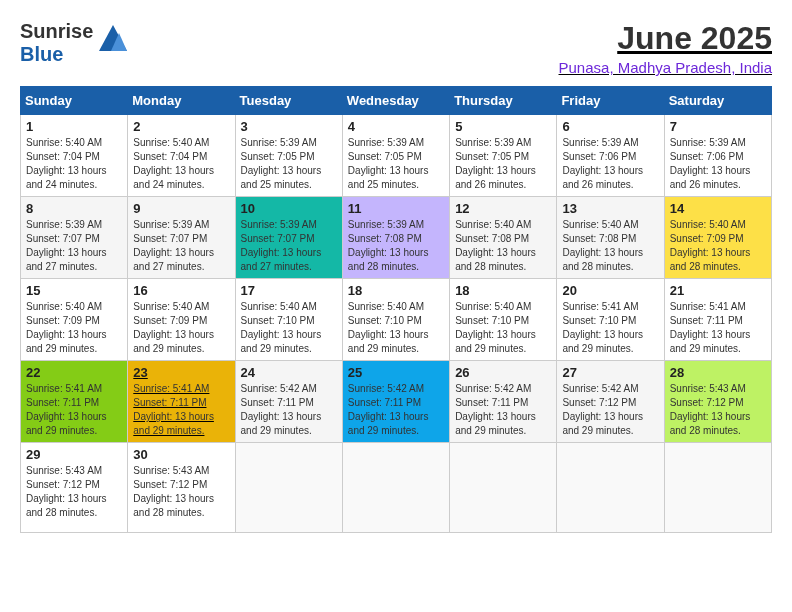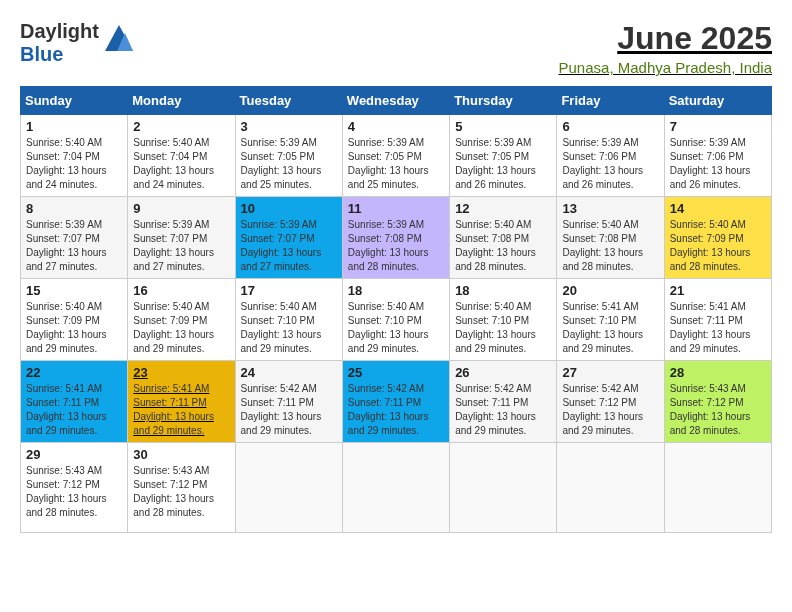--- a/index.html
+++ b/index.html
@@ -24,21 +24,21 @@
       text-align: right;
       text-decoration: underline;
     }
     .month-title {
       font-size: 32px;
       font-weight: bold;
       color: #333;
     }
     .location-title {
       font-size: 15px;
-      color: #4d7c0f;
+      color: #6d28d9;
       margin-top: 2px;
     }
     .calendar {
       width: 100%;
       border-collapse: collapse;
       font-size: 11px;
     }
     .calendar th {
       background-color: #1a5fa8;
       color: #fff;
@@ -77,21 +77,21 @@
     .last-row td {
       height: 90px;
     }
   </style>
 </head>
 <body>
 
 <div class="header-area">
   <div class="logo">
     <div>
-      <span style="font-size:20px;font-weight:bold;color:#333;">Daylight</span><br>
+      <span style="font-size:20px;font-weight:bold;color:#333;">Sunrise</span><br>
       <span style="font-size:20px;font-weight:bold;color:#1a5fa8;">Blue</span>
     </div>
     <svg width="32" height="32" viewBox="0 0 32 32" style="margin-left:4px;margin-top:-8px;">
       <polygon points="16,2 30,28 2,28" fill="#1a5fa8"></polygon>
       <polygon points="22,10 30,28 14,28" fill="#4a90d9"></polygon>
     </svg>
   </div>
   <div class="title-area">
     <div class="month-title">June 2025</div>
     <div class="location-title">Punasa, Madhya Pradesh, India</div>
@@ -170,21 +170,21 @@
 Daylight: 13 hours
 and 27 minutes.</div>
         </td>
         <td style="background: rgb(245, 245, 245);">
           <span class="day-number">9</span>
           <div class="day-info" style="white-space: pre-line;">Sunrise: 5:39 AM
 Sunset: 7:07 PM
 Daylight: 13 hours
 and 27 minutes.</div>
         </td>
-        <td style="background: #0ea5e9;">
+        <td style="background: #14b8a6;">
           <span class="day-number">10</span>
           <div class="day-info" style="white-space: pre-line;">Sunrise: 5:39 AM
 Sunset: 7:07 PM
 Daylight: 13 hours
 and 27 minutes.</div>
         </td>
         <td style="background: #c4b5fd;">
           <span class="day-number">11</span>
           <div class="day-info" style="white-space: pre-line;">Sunrise: 5:39 AM
 Sunset: 7:08 PM
@@ -258,21 +258,21 @@
         </td>
         <td>
           <span class="day-number">21</span>
           <div class="day-info" style="white-space: pre-line;">Sunrise: 5:41 AM
 Sunset: 7:11 PM
 Daylight: 13 hours
 and 29 minutes.</div>
         </td>
       </tr>
       <tr>
-        <td style="background: #0ea5e9;">
+        <td style="background: #84cc16;">
           <span class="day-number">22</span>
           <div class="day-info" style="white-space: pre-line;">Sunrise: 5:41 AM
 Sunset: 7:11 PM
 Daylight: 13 hours
 and 29 minutes.</div>
         </td>
         <td style="background: #eab308; text-decoration: underline;">
           <span class="day-number">23</span>
           <div class="day-info" style="white-space: pre-line;">Sunrise: 5:41 AM
 Sunset: 7:11 PM

